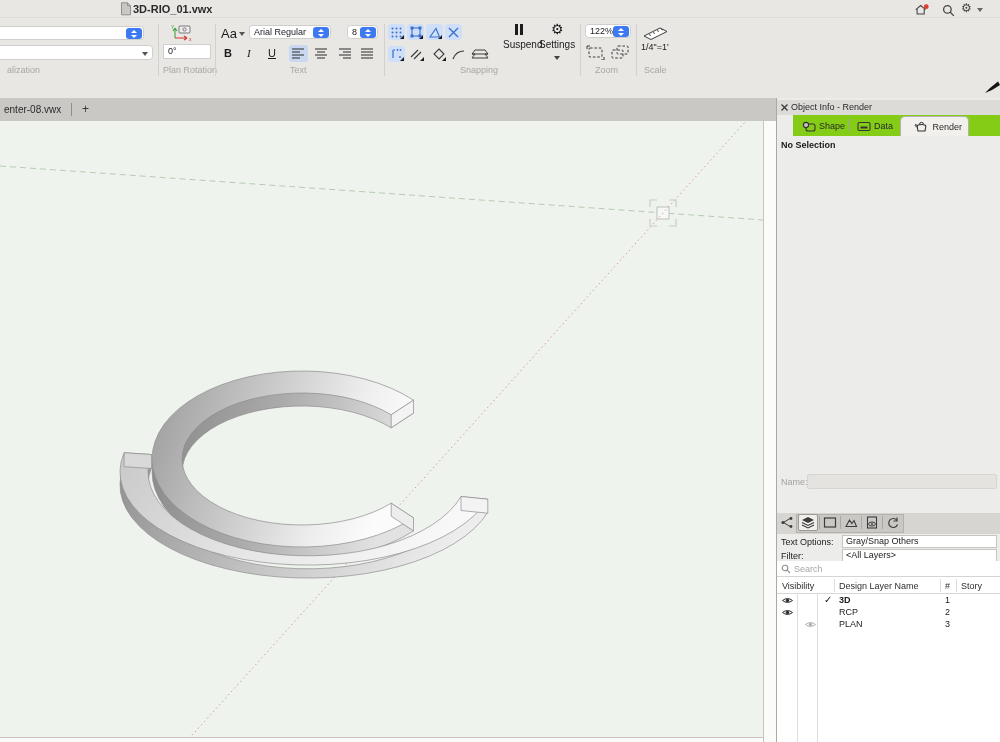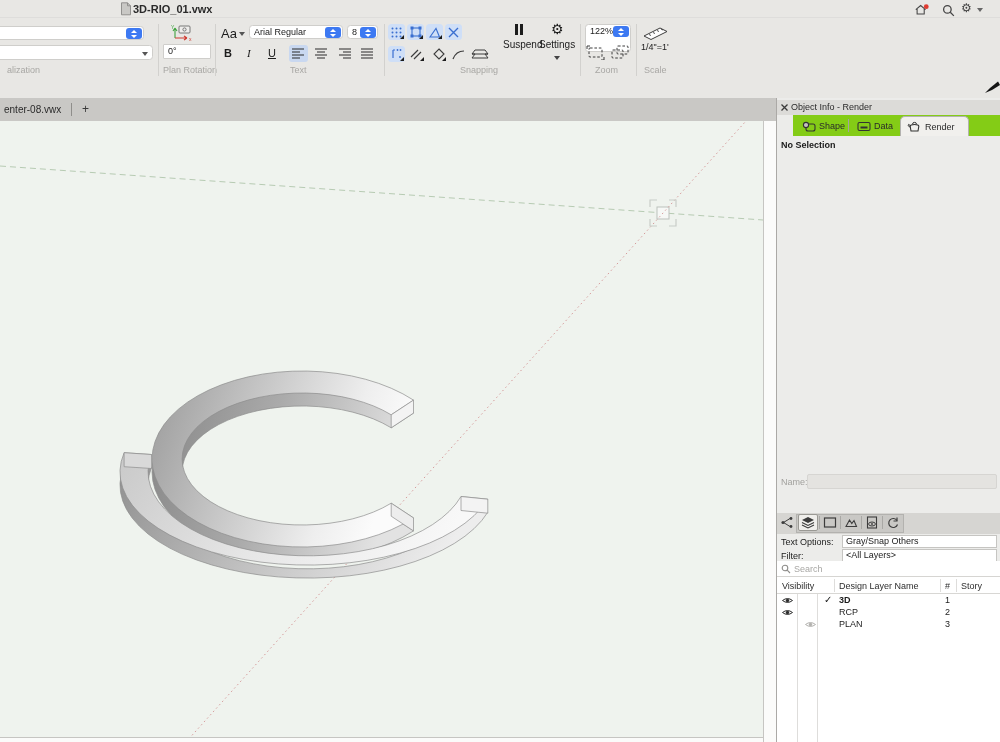--- a/index.html
+++ b/index.html
@@ -135,21 +135,21 @@
       <text x="19" y="18" font-size="5" fill="#d03a30">x</text>
       <rect x="9" y="3" width="11" height="7" rx="1" fill="#efeeec" stroke="#6b6b6b" stroke-width="0.9"></rect>
       <circle cx="14.5" cy="6.5" r="1.6" fill="none" stroke="#6b6b6b" stroke-width="0.9"></circle>
     </svg>
     <div class="fld" style="left:163px;top:26px;width:48px;height:15px;border-radius:1px;">0°</div>
     <span class="seclab" style="left:163px;top:47px;">Plan Rotation</span>
     <span class="vdiv" style="left:215px;"></span>
 
     <span class="tbtn" style="left:221px;top:8px;font-size:13px;">Aa</span>
     <span class="chev" style="left:239px;top:14px;"></span>
-    <div class="fld" style="left:249px;top:7px;width:94px;height:14px;">
+    <div class="fld" style="left:249px;top:7px;width:82px;height:14px;">
       <span>Arial Regular</span>
       <span class="pill"></span>
     </div>
     <div class="fld" style="left:347px;top:7px;width:31px;height:14px;">
       <span>8</span>
       <span class="pill"></span>
     </div>
     <span class="tbtn" style="left:224px;top:29px;font-weight:bold;">B</span>
     <span class="tbtn" style="left:247px;top:29px;font-style:italic;font-family:'Liberation Serif',serif;">I</span>
     <span class="tbtn" style="left:268px;top:29px;text-decoration:underline;">U</span>
@@ -241,21 +241,21 @@
     <span class="abs" style="left:515px;top:6px;">
       <span class="abs" style="left:0;top:0;width:2.5px;height:11px;background:#1c1c1c;"></span>
       <span class="abs" style="left:5px;top:0;width:2.5px;height:11px;background:#1c1c1c;"></span>
     </span>
     <span class="tool-label" style="left:503px;top:21px;">Suspend</span>
     <span class="abs" style="left:551px;top:3px;font-size:14px;color:#1c1c1c;">⚙</span>
     <span class="tool-label" style="left:539px;top:21px;">Settings</span>
     <span class="chev" style="left:554px;top:38px;border-top-color:#444;"></span>
     <span class="vdiv" style="left:580px;"></span>
 
-    <div class="fld" style="left:585px;top:6px;width:46px;height:28px;">
+    <div class="fld" style="left:585px;top:6px;width:46px;height:14px;">
       <span>122%</span>
       <span class="pill"></span>
     </div>
     <svg class="abs" style="left:586px;top:27px;" width="19" height="15" viewBox="0 0 19 15">
       <rect x="3" y="3" width="13" height="9" rx="1" fill="none" stroke="#3c3c3c" stroke-width="1" stroke-dasharray="2.6 1.8"></rect>
       <path d="M1,4 v-3 M1,1 h3 M18,12 v3 M18,15 h-3" stroke="#3c3c3c" stroke-width="1" fill="none"></path>
     </svg>
     <svg class="abs" style="left:610px;top:27px;" width="20" height="15" viewBox="0 0 20 15">
       <rect x="2" y="5" width="11" height="8" rx="1" fill="none" stroke="#3c3c3c" stroke-width="1" stroke-dasharray="2.6 1.8"></rect>
       <rect x="7" y="1" width="11" height="8" rx="1" fill="none" stroke="#3c3c3c" stroke-width="1" stroke-dasharray="2.6 1.8"></rect>
@@ -346,21 +346,21 @@
         <span>Shape</span>
       </div>
       <span class="ptabdiv" style="left:55px;"></span>
       <div class="ptab" style="left:58px;">
         <svg width="14" height="11" viewBox="0 0 14 11">
           <rect x="1" y="1.5" width="12" height="8" rx="1.5" fill="none" stroke="#333" stroke-width="1.1"></rect>
           <rect x="3.5" y="5.5" width="7" height="2" fill="#333"></rect>
         </svg>
         <span>Data</span>
       </div>
-      <div class="ptab active" style="left:107px;width:69px;justify-content:flex-start;">
+      <div class="ptab active" style="left:107px;width:69px;justify-content:flex-end;">
         <svg width="15" height="12" viewBox="0 0 15 12">
           <path d="M4,10 L3.2,5.5 Q3,3.5 7.5,3.5 Q12,3.5 11.8,5.5 L11,10 Z" fill="none" stroke="#333" stroke-width="1.1"></path>
           <path d="M3.4,6.5 L1,4.5 L1.6,3.4 L3.6,4.8" fill="none" stroke="#333" stroke-width="1"></path>
           <path d="M5.5,3.2 Q5.5,1.4 7.5,1.4 Q9.5,1.4 9.5,3.2" fill="none" stroke="#333" stroke-width="1"></path>
         </svg>
         <span>Render</span>
       </div>
     </div>
     <span class="noselect">No Selection</span>
     <span class="namelab">Name:</span>

